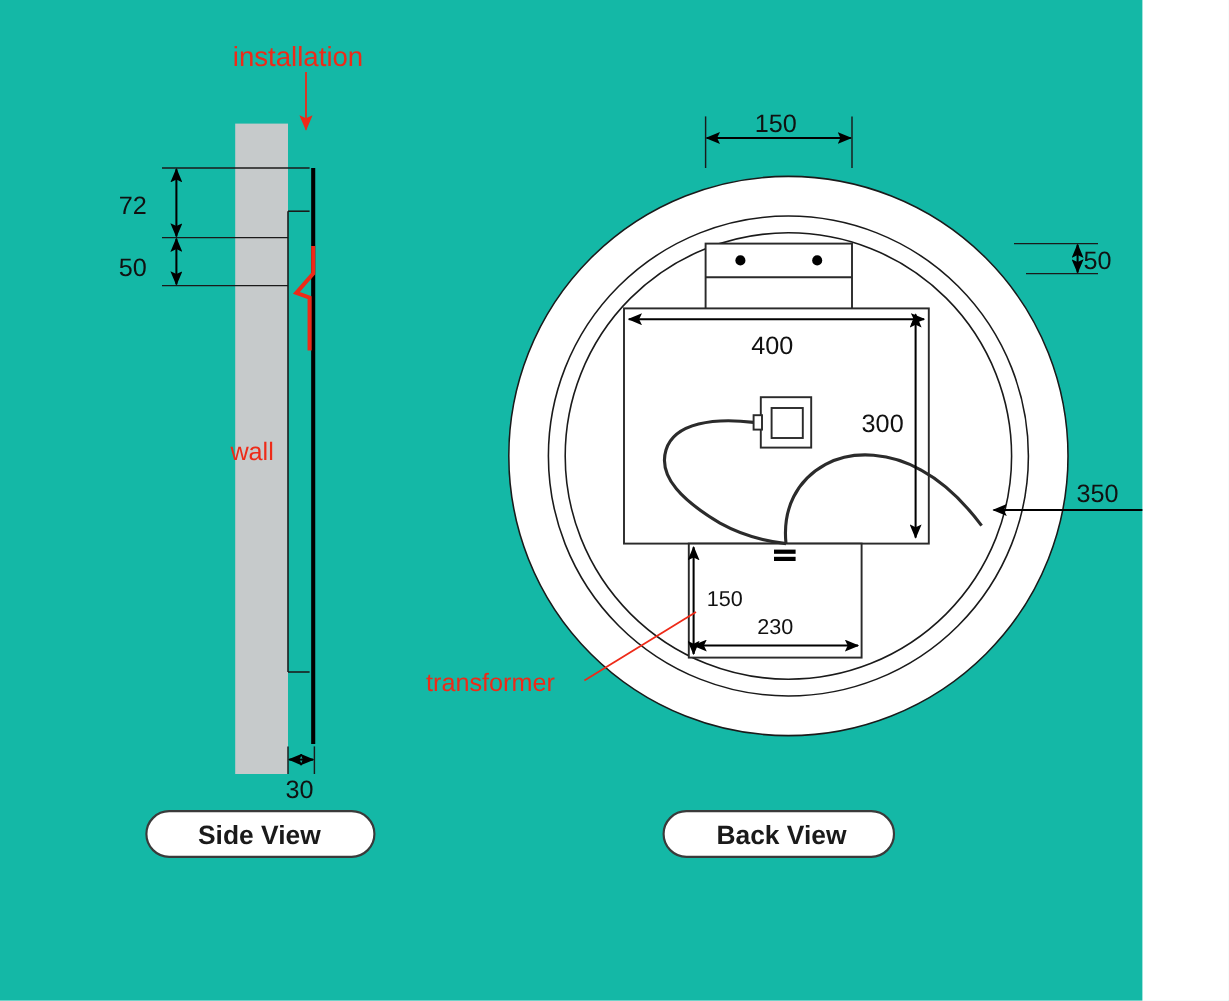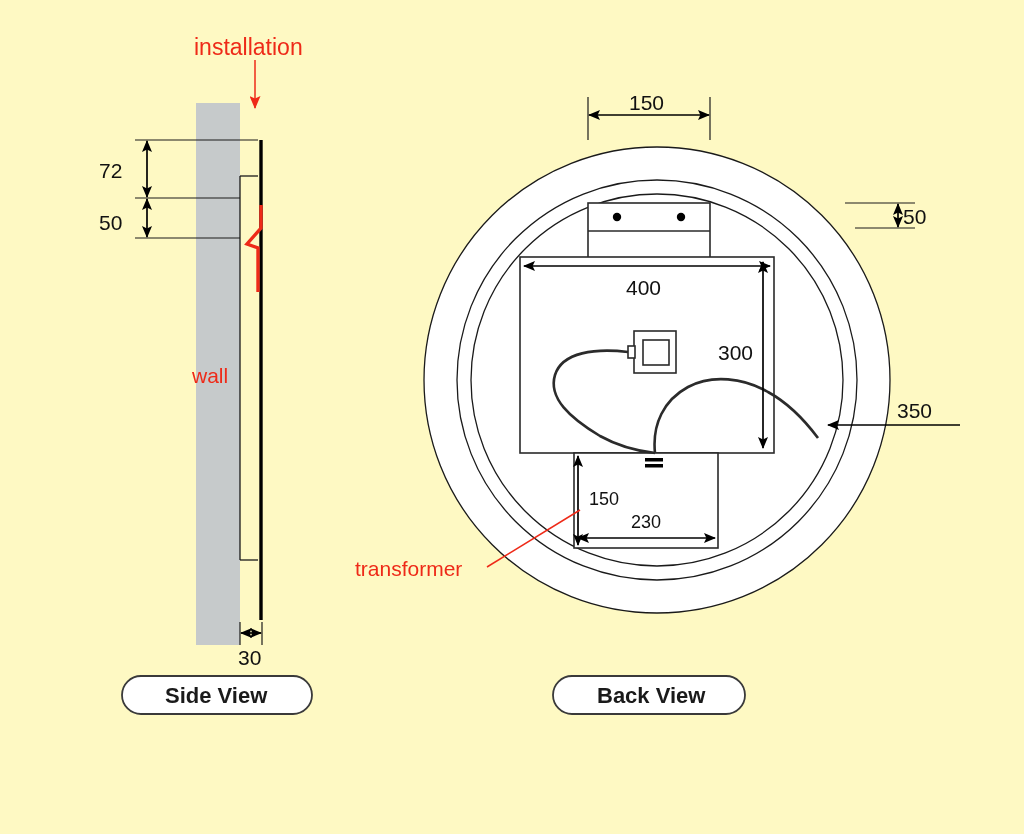--- a/index.html
+++ b/index.html
@@ -5,23 +5,23 @@
   html, body {
     margin: 0;
     padding: 0;
     background: #ffffff;
   }
   body {
     font-family: "Liberation Sans", sans-serif;
   }
   #canvas {
     position: relative;
-    width: 1024px;
+    width: 952px;
     height: 834px;
-    background: #fef9c3;
+    background: #14b8a6;
     overflow: hidden;
   }
   svg.drawing {
     position: absolute;
     left: 0;
     top: 0;
     width: 1024px;
     height: 834px;
   }
   .stroke-thin {

